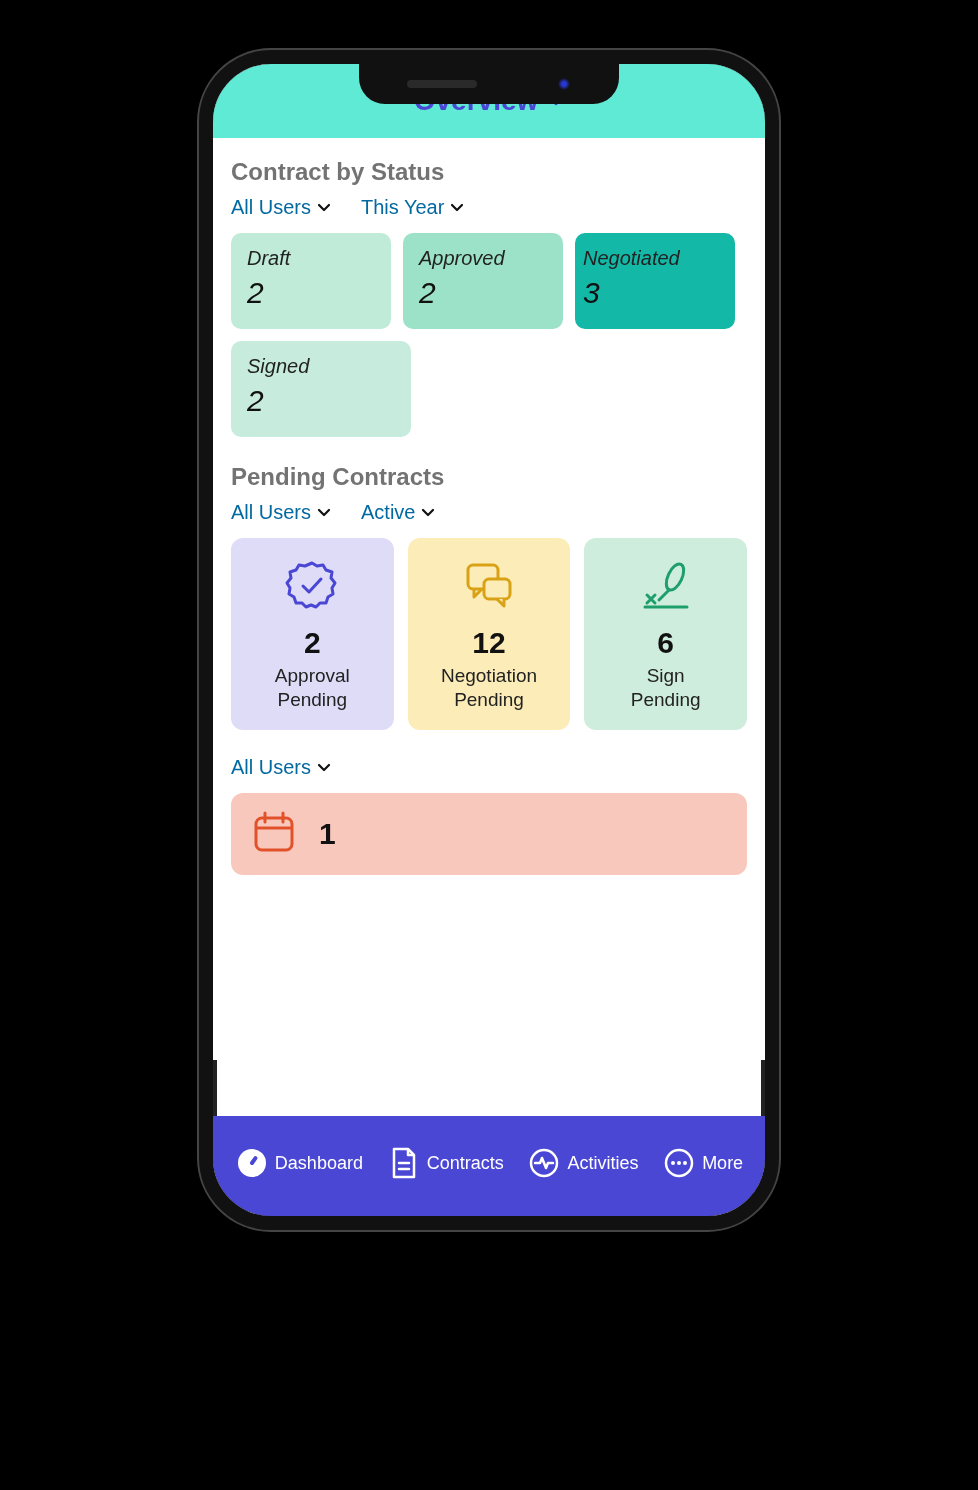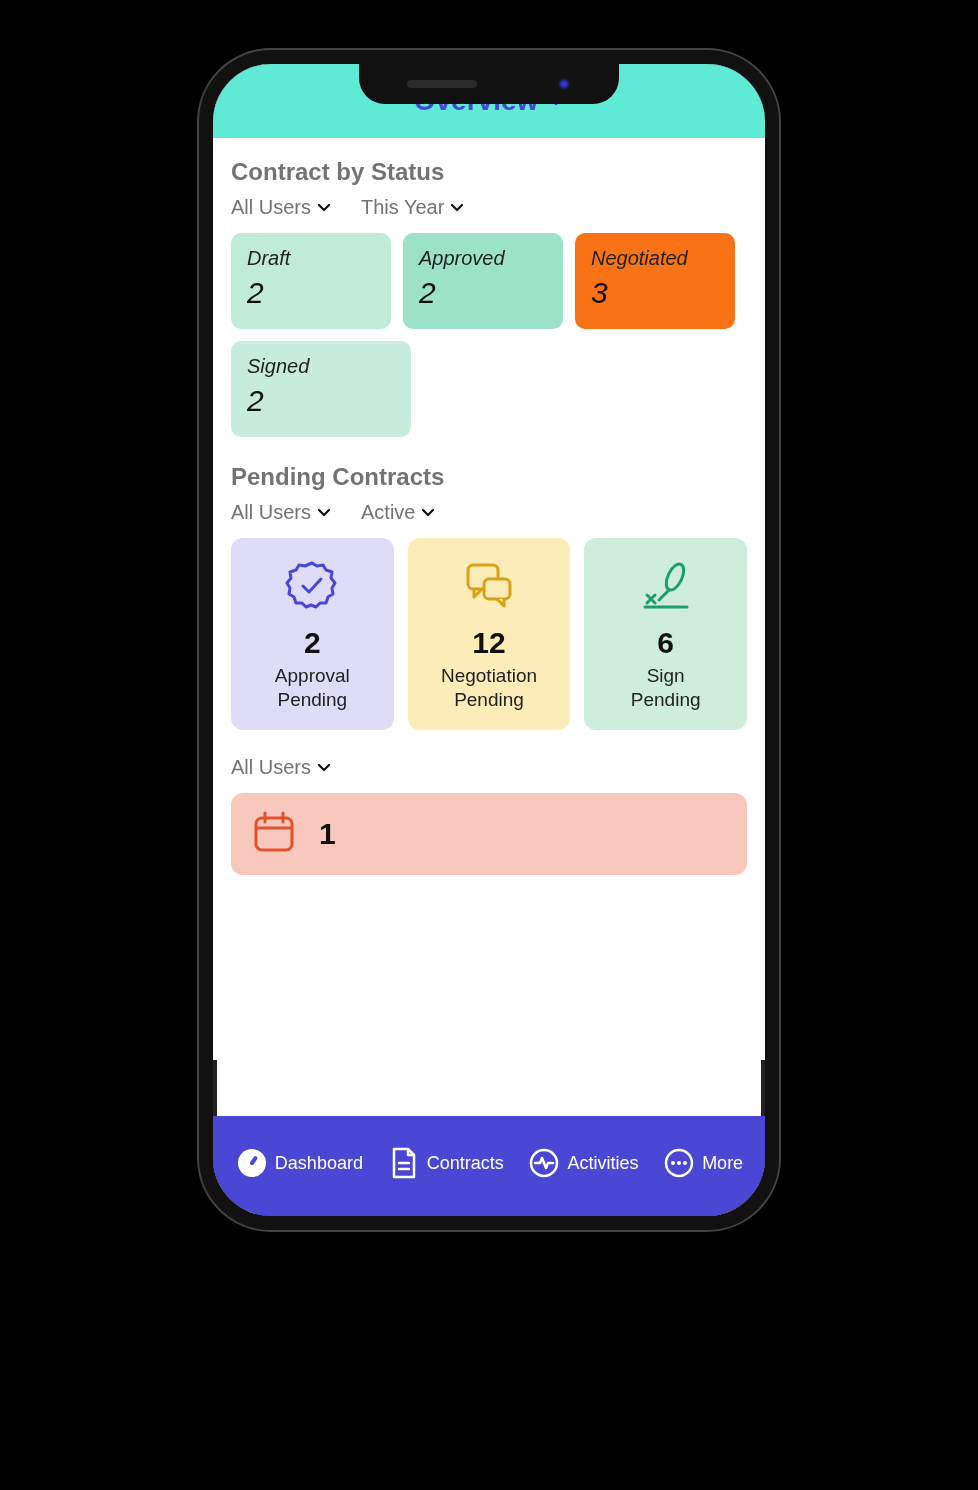--- a/index.html
+++ b/index.html
@@ -79,21 +79,21 @@
   .section-title{
     font-weight:800;
     font-size:24px;
     color:#737373;
     margin-bottom:10px;
   }
   .filters{
     display:flex;
     gap:30px;
     font-size:20px;
-    color:#737373;
+    color:#0369a1;
     margin-bottom:14px;
   }
   .filter{display:flex;align-items:center;gap:6px;cursor:pointer;}
   .status-grid{
     display:flex;
     flex-wrap:wrap;
     gap:12px;
     margin-bottom:26px;
   }
   .status-card{
@@ -195,21 +195,21 @@
       </div>
       <div class="status-grid" id="status-grid">
           <div class="status-card" style="background: rgb(191, 235, 216);">
             <div class="status-label">Draft</div>
             <div class="status-count">2</div>
           </div>
           <div class="status-card" style="background: rgb(156, 226, 200);">
             <div class="status-label">Approved</div>
             <div class="status-count">2</div>
           </div>
-          <div class="status-card" style="background: #f97316;">
+          <div class="status-card" style="background: #14b8a6; padding-left: 8px;">
             <div class="status-label">Negotiated</div>
             <div class="status-count">3</div>
           </div>
           <div class="status-card wide" style="background: rgb(199, 236, 221);">
             <div class="status-label">Signed</div>
             <div class="status-count">2</div>
           </div>
         </div>
     </div>
 

